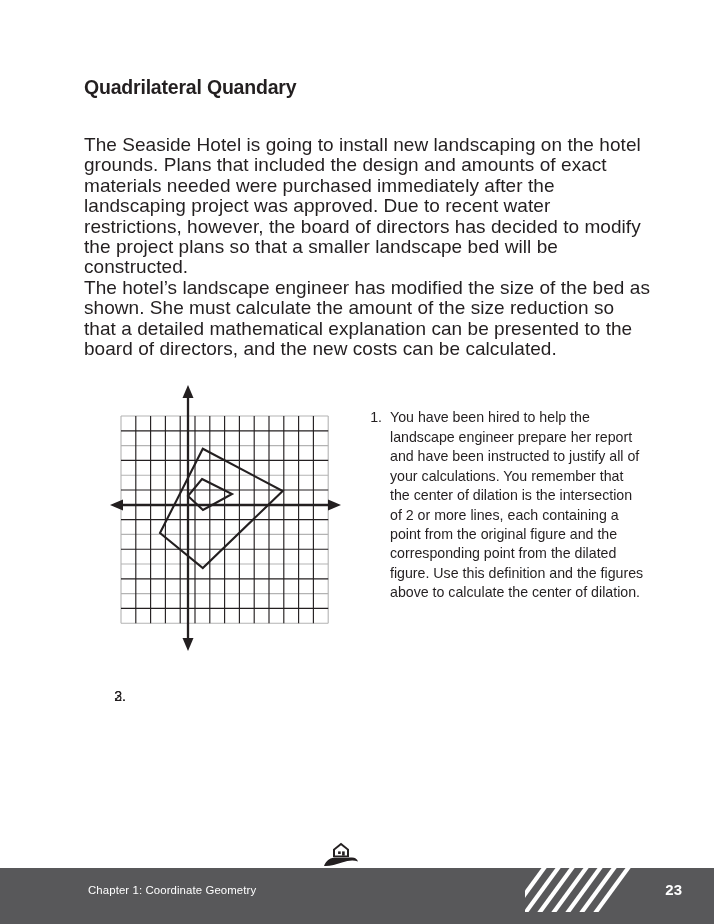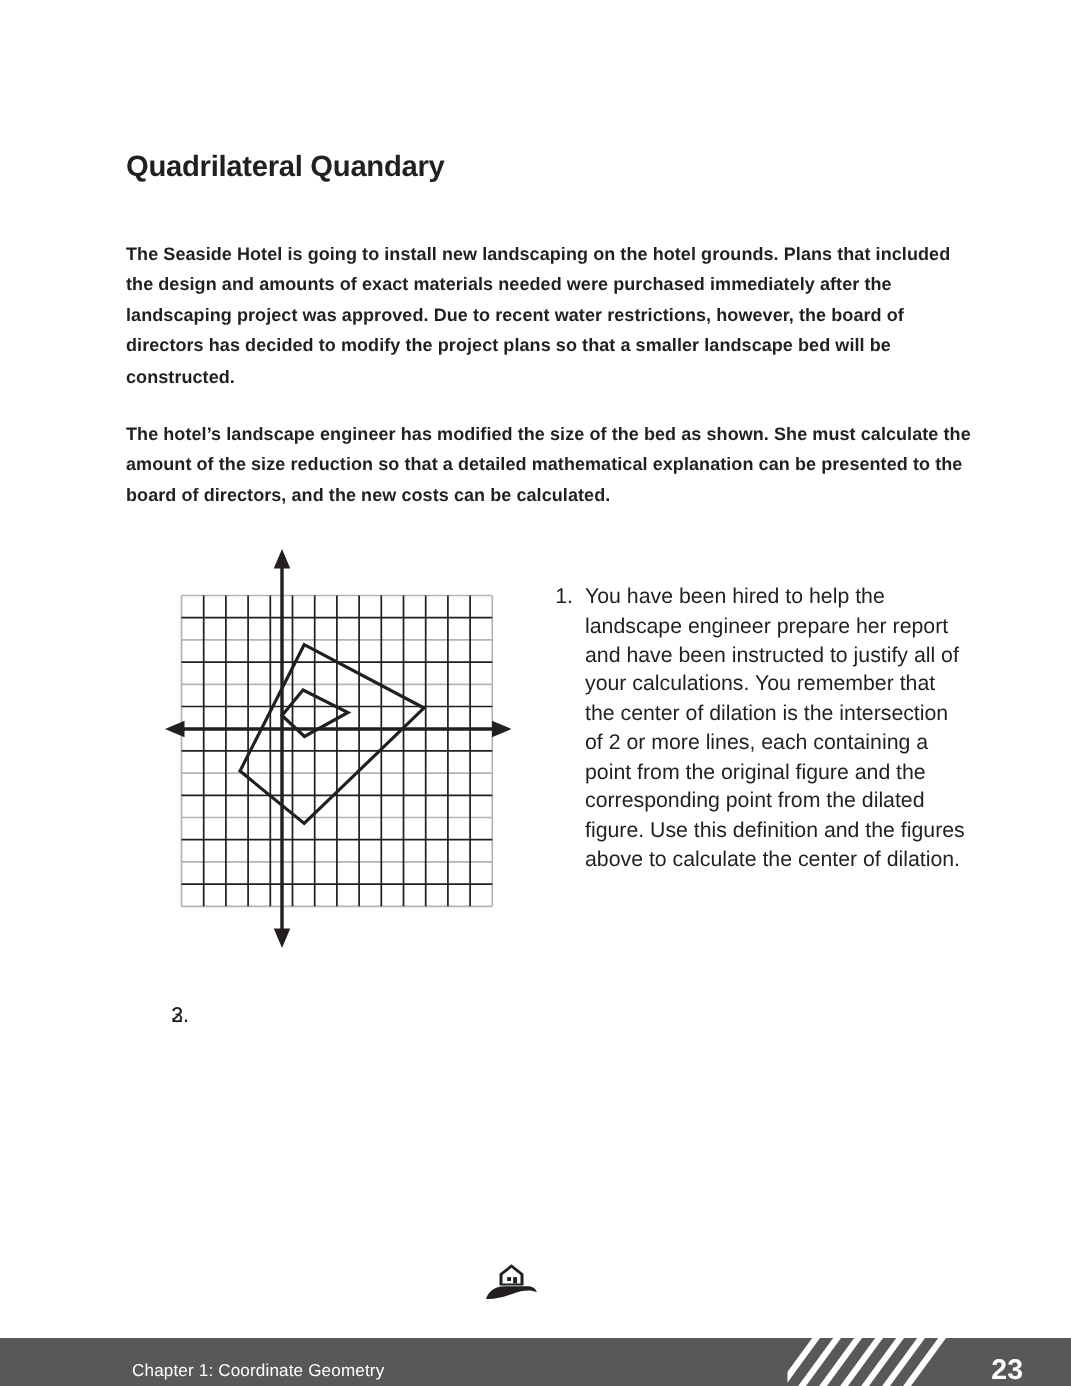--- a/index.html
+++ b/index.html
@@ -25,33 +25,32 @@
     position: absolute;
     left: 84px;
     top: 0;
     width: 566px;
   }
   .page-title {
     font-size: 19.5px;
     font-weight: bold;
     letter-spacing: -0.2px;
     margin: 0;
-    padding-top: 100px;
+    padding-top: 76px;
     color: #231f20;
   }
   .para {
-    font-size: 12px;
+    font-size: 19px;
     line-height: 20.4px;
     margin: 0;
     color: #231f20;
     letter-spacing: 0.05px;
-    font-weight: bold;
   }
   #para-1 { margin-top: 36px; }
-  #para-2 { margin-top: 18px; }
+  #para-2 { }
 
   
   .figure-row {
     position: relative;
     margin-top: 25px;
     height: 268px;
   }
   .figure-wrap {
     position: absolute;
     left: 26px;
@@ -90,41 +89,41 @@
     line-height: 20.4px;
     margin-bottom: 18px;
   }
 
   
   .footer {
     position: absolute;
     left: 0;
     bottom: 0;
     width: 714px;
-    height: 32px;
+    height: 56px;
     background: #58585a;
     overflow: hidden;
   }
   .footer-text {
     position: absolute;
     left: 88px;
     top: 0;
     height: 44px;
     line-height: 44px;
     font-size: 11.4px;
     color: #ffffff;
     letter-spacing: 0.1px;
   }
   .footer-page {
     position: absolute;
     right: 32px;
     top: 0;
     height: 44px;
     line-height: 44px;
-    font-size: 19px;
+    font-size: 15px;
     font-weight: bold;
     color: #ffffff;
   }
   .footer-stripes {
     position: absolute;
     right: 54px;
     top: 0;
     width: 135px;
     height: 44px;
   }

